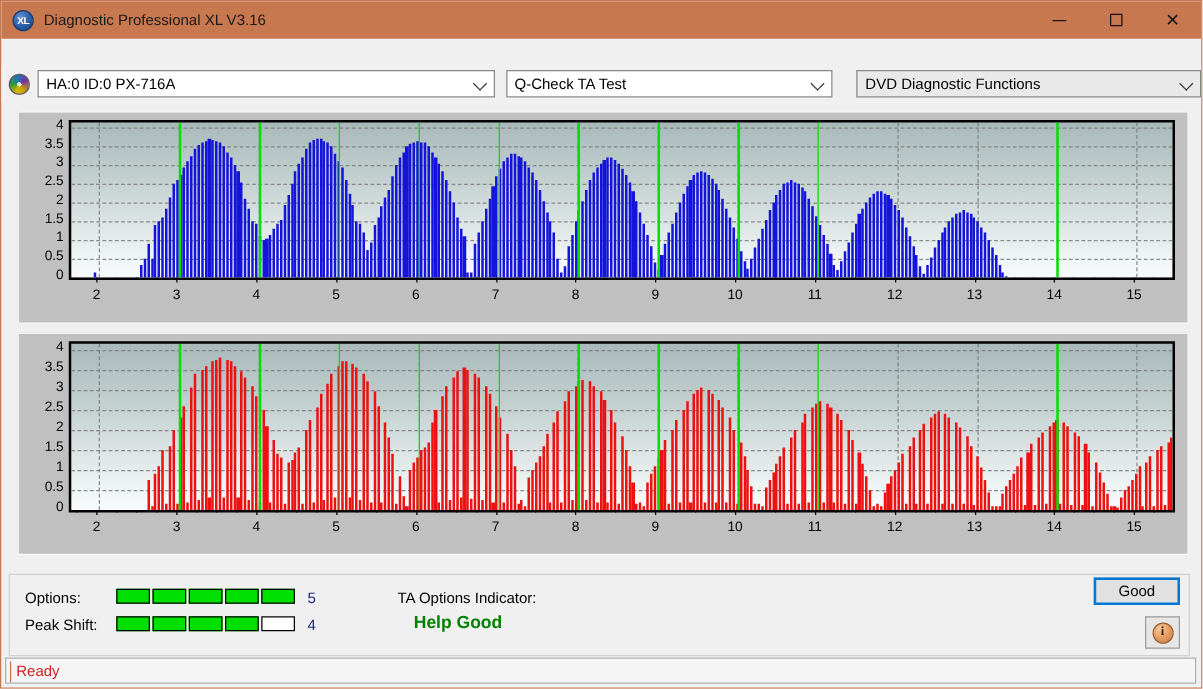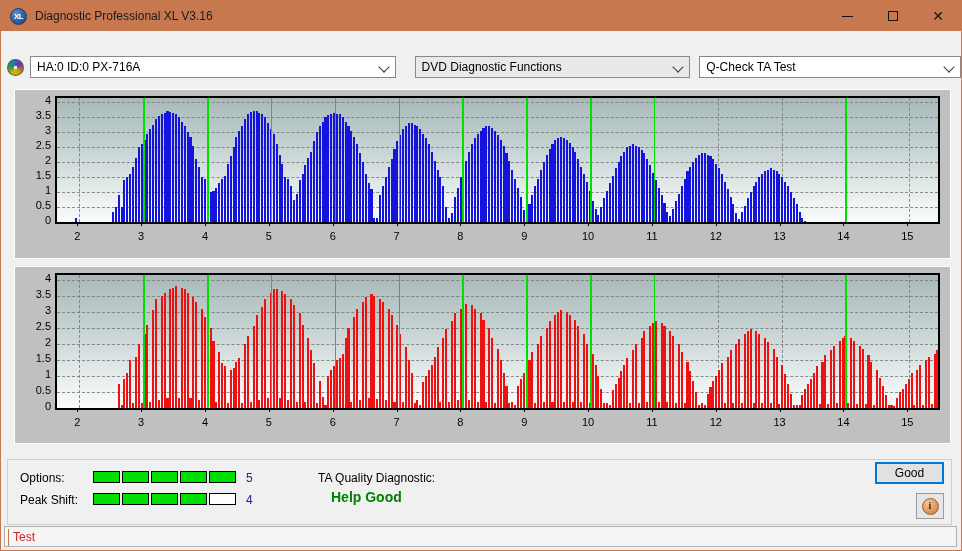--- a/index.html
+++ b/index.html
@@ -274,26 +274,26 @@
     </div>
   </div>
 
 
   <div class="toolbar">
     <div class="drive-icon"></div>
     <div class="combo" id="combo-drive">
       <span class="cb-text">HA:0 ID:0  PX-716A</span>
       <span class="arrow"></span>
     </div>
+    <div class="combo" id="combo-test">
+      <span class="cb-text">Q-Check TA Test</span>
+      <span class="arrow"></span>
+    </div>
     <div class="combo gray" id="combo-function">
       <span class="cb-text">DVD Diagnostic Functions</span>
-      <span class="arrow"></span>
-    </div>
-    <div class="combo" id="combo-test">
-      <span class="cb-text">Q-Check TA Test</span>
       <span class="arrow"></span>
     </div>
   </div>
 
   <div class="chart-panel" id="chart-panel-top">
     <div class="chart-inner">
       <div class="y-axis-labels" id="ylab-top">
           <div class="y-lab" style="top: 130px;">0</div>
           <div class="y-lab" style="top: 115.06px;">0.5</div>
           <div class="y-lab" style="top: 100.12px;">1</div>
@@ -1068,26 +1068,26 @@
   <div class="lbl" id="peakshift-label">Peak Shift:</div>
   <div class="meter" id="peakshift-meter">
       <div class="seg on"></div>
       <div class="seg on"></div>
       <div class="seg on"></div>
       <div class="seg on"></div>
       <div class="seg"></div>
     </div>
   <div class="meter-val" id="peakshift-value">4</div>
 
-  <div class="lbl" id="ta-quality-label">TA Quality Diagnostic:</div>
+  <div class="lbl" id="ta-quality-label">TA Options Indicator:</div>
   <div id="ta-quality-value">Help Good</div>
 
   <div class="start-button">Good</div>
   <div class="info-button">
     <div class="info-circle">i</div>
   </div>
 
   <div class="statusbar">
     <div class="status-divider"></div>
-    <div class="status-text">Test</div>
+    <div class="status-text">Ready</div>
   </div>
 
 </div>
 
 </body></html>

